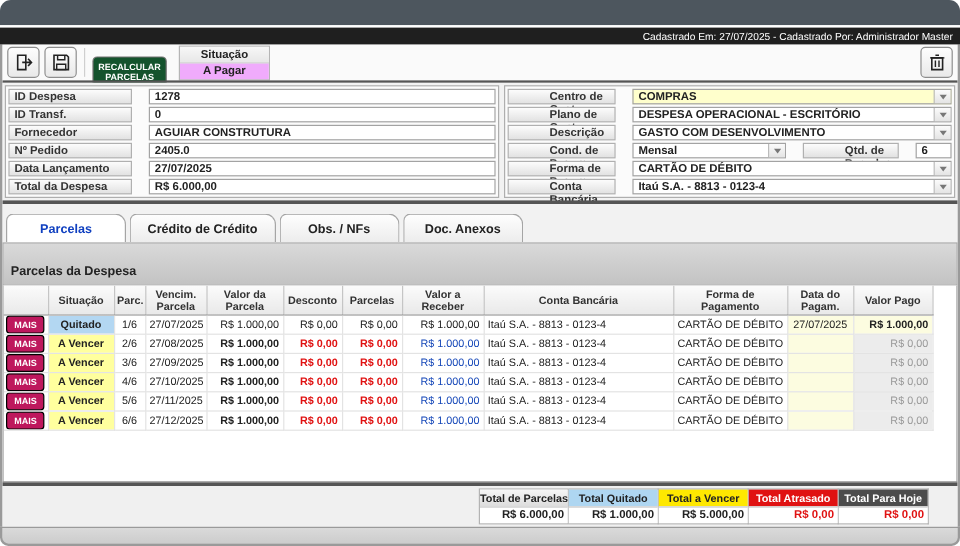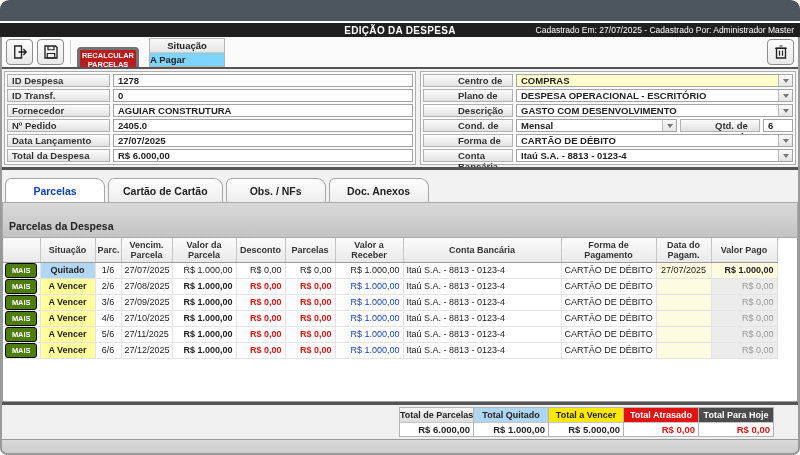--- a/index.html
+++ b/index.html
@@ -12,35 +12,35 @@
   .titlebar { height: 14px; background: #1f1f1f; color: #fff; position: relative; display: flex; align-items: center; }
   .tb-title { position: absolute; left: 0; right: 0; text-align: center; font-size: 10px; font-weight: bold; letter-spacing: .3px; }
   .tb-meta { margin-left: auto; font-size: 8.5px; padding-right: 6px; position: relative; z-index: 2; }
 
   .content { flex: 1; display: flex; flex-direction: column; border-left: 2px solid #9a9a9a; border-right: 2px solid #9a9a9a; background: #f2f2f2; overflow: hidden; }
 
   
   .toolbar { height: 30px; background: #fafafa; display: flex; align-items: center; padding: 0 4px; gap: 4px; }
   .tool-btn { width: 27px; height: 26px; background: linear-gradient(#fdfdfd, #e9e9e9); border: 1px solid #8d8d8d; border-radius: 4px; display: flex; align-items: center; justify-content: center; cursor: pointer; }
   .tool-sep { width: 1px; height: 24px; background: #cfcfcf; margin: 0 2px; }
-  .recalc-btn { width: 62px; height: 26px; background: #b91c1c; border: 3px solid #737373; border-radius: 4px; color: #fff; font-size: 7.5px; font-weight: bold; line-height: 9px; text-align: center; cursor: pointer; margin-top: 16px; }
+  .recalc-btn { width: 62px; height: 26px; background: #14532d; border: 1px solid #737373; border-radius: 4px; color: #fff; font-size: 7.5px; font-weight: bold; line-height: 9px; text-align: center; cursor: pointer; margin-top: 16px; }
   .situacao-box { width: 76px; border: 1px solid #b5b5b5; margin-left: 6px; }
   .situacao-head { background: linear-gradient(#f7f7f7, #e7e7e7); font-size: 9.5px; font-weight: bold; color: #222; text-align: center; padding: 1px 0; border-bottom: 1px solid #c9c9c9; }
-  .situacao-val { background: #7dd3fc; font-size: 9.5px; font-weight: bold; color: #222; text-align: left; padding: 1px 0; }
+  .situacao-val { background: #f0abfc; font-size: 9.5px; font-weight: bold; color: #222; text-align: center; padding: 1px 0; }
   .trash-btn { margin-left: auto; }
 
   .hsep { height: 2px; background: #555; }
   .hsep2 { height: 3px; background: #555; }
 
   
   .form-area { display: flex; gap: 4px; padding: 2px 2px; background: #f2f2f2; }
   .form-col { border: 1px solid #aeaeae; background: #fbfbfb; padding: 2px; display: flex; flex-direction: column; gap: 2px; }
   .form-col.left { width: 412px; }
   .form-col.right { flex: 1; }
-  .frow { display: flex; gap: 3px; height: 13px; }
+  .frow { display: flex; gap: 14px; height: 13px; }
   .flabel { background: linear-gradient(#fcfcfc, #e2e2e2); border: 1px solid #b0b0b0; font-size: 9.5px; font-weight: bold; color: #333; padding: 0 4px; line-height: 11px; flex: 0 0 auto; }
   .left .flabel { width: 103px; }
   .right .flabel { width: 90px; padding-left: 34px; }
   .finput { flex: 1; border: 1px solid #a3a3a3; background: #fff; font-family: "Liberation Sans", sans-serif; font-size: 9.5px; font-weight: bold; color: #222; padding: 0 4px; height: 13px; }
   .combo { flex: 1; border: 1px solid #a3a3a3; background: #fff; display: flex; align-items: center; cursor: pointer; height: 13px; }
   .combo.yellow { background: #ffffcc; }
   .combo-text { flex: 1; font-size: 9.5px; font-weight: bold; color: #222; padding: 0 4px; white-space: nowrap; overflow: hidden; }
   .combo-arrow { width: 14px; height: 100%; background: linear-gradient(#fbfbfb, #e4e4e4); border-left: 1px solid #bbb; display: flex; align-items: center; justify-content: center; }
   .combo-arrow::after { content: ""; border-left: 3px solid transparent; border-right: 3px solid transparent; border-top: 4px solid #777; }
   .qtd-input { width: 30px; border: 1px solid #a3a3a3; background: #fff; font-family: "Liberation Sans", sans-serif; font-size: 9.5px; font-weight: bold; color: #222; padding: 0 4px; height: 13px; }
@@ -53,21 +53,21 @@
   .note-line { font-size: 9px; font-weight: bold; color: #e01212; line-height: 11px; }
 
   .section-bar { background: linear-gradient(#d9d9d9, #c3c3c3); border: 1px solid #a9a9a9; font-size: 10.5px; font-weight: bold; color: #222; padding: 17px 6px; height: 16px; }
 
   
   .table-panel { flex: 1; background: #ffffff; border: 1px solid #9a9a9a; border-top: none; overflow: hidden; }
   table.parcelas { border-collapse: collapse; table-layout: fixed; width: 774px; }
   .parcelas th { background: linear-gradient(#fbfbfb, #e9e9e9); border-right: 1px solid #c5c5c5; border-bottom: 1px solid #9a9a9a; font-size: 9px; font-weight: bold; color: #333; text-align: center; height: 24px; line-height: 10px; padding: 1px 2px; }
   .parcelas td { border-right: 1px solid #e3e3e3; border-bottom: 1px solid #e3e3e3; font-size: 9px; color: #222; height: 15px; padding: 0 3px; white-space: nowrap; overflow: hidden; }
   .c-mais { text-align: center; padding: 0 1px !important; }
-  .mais-btn { background: #4d7c0f; color: #fff; border: 1px solid #000; border-radius: 3px; font-family: "Liberation Sans", sans-serif; font-size: 7.5px; font-weight: bold; width: 32px; height: 15px; line-height: 9px; cursor: pointer; }
+  .mais-btn { background: #be185d; color: #fff; border: 1px solid #000; border-radius: 3px; font-family: "Liberation Sans", sans-serif; font-size: 7.5px; font-weight: bold; width: 32px; height: 15px; line-height: 9px; cursor: pointer; }
   .c-sit { text-align: center; font-weight: bold; }
   .sit-quitado { background: #b3d7f2; margin-top: 31px; }
   .sit-avencer { background: #ffff9e; }
   .c-center { text-align: center; }
   .c-money { text-align: right; }
   .r-avencer .c-valor { font-weight: bold; }
   .r-avencer .c-red { color: #e01212; font-weight: bold; }
   .r-avencer .c-receber { color: #1547b8; }
   .c-datapag { background: #fcfce0; text-align: center; }
   .c-pago { text-align: right; }
@@ -91,21 +91,20 @@
   .icon-svg { display: block; }
 </style>
 </head>
 <body>
 
 <div class="window">
   <div class="chrome-top"></div>
   <div class="chrome-line"></div>
 
   <div class="titlebar">
-    <div class="tb-title">EDIÇÃO DA DESPESA</div>
     <div class="tb-meta">Cadastrado Em: 27/07/2025 - Cadastrado Por: Administrador Master</div>
   </div>
 
   <div class="content">
 
     <div class="toolbar">
       <button class="tool-btn">
         <span>
           <svg class="icon-svg" width="18" height="18" viewBox="0 0 24 24">
               <path d="M5 4h9v16H5z" fill="none" stroke="#222" stroke-width="1.8"></path>
@@ -212,21 +211,21 @@
             <span class="combo-arrow"></span>
           </div>
         </div>
       </div>
     </div>
 
     <div class="hsep2"></div>
 
     <div class="tabs-row">
       <div class="tab active">Parcelas</div>
-      <div class="tab">Cartão de Cartão</div>
+      <div class="tab">Crédito de Crédito</div>
       <div class="tab">Obs. / NFs</div>
       <div class="tab">Doc. Anexos</div>
     </div>
 
     <div class="section-bar">Parcelas da Despesa</div>
 
     <div class="table-panel">
       <table class="parcelas">
         <colgroup>
           <col style="width:37px">

